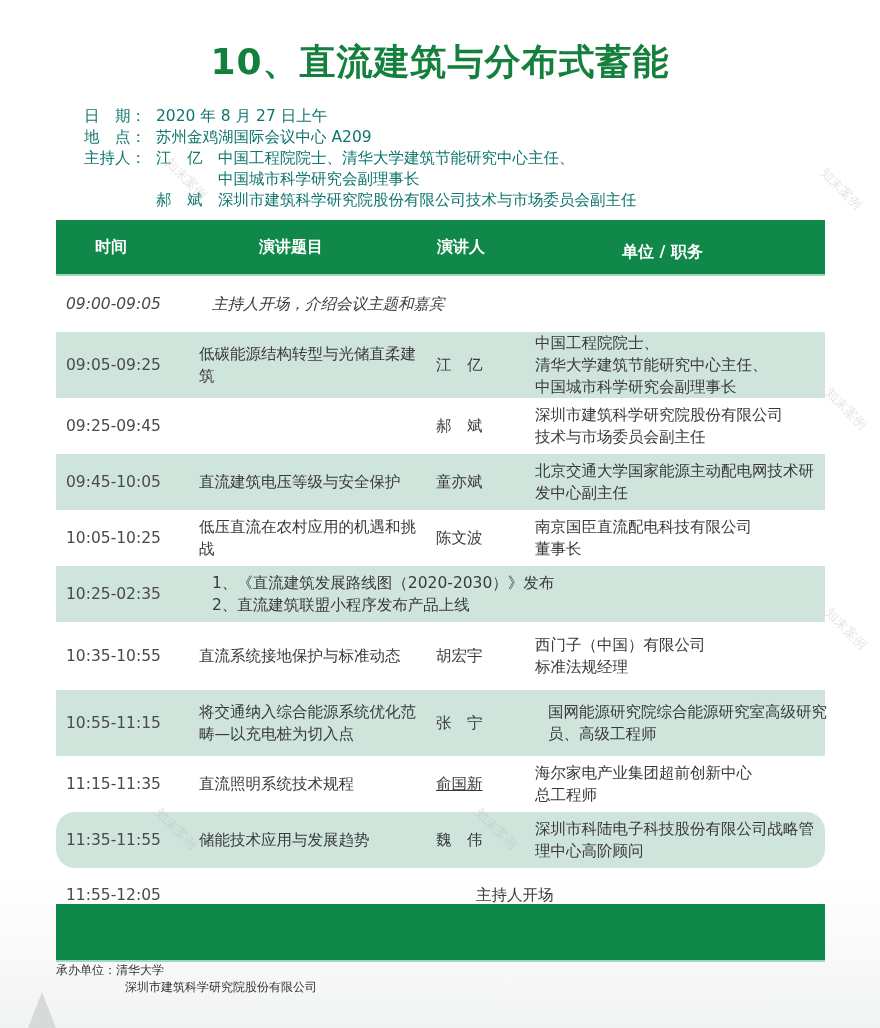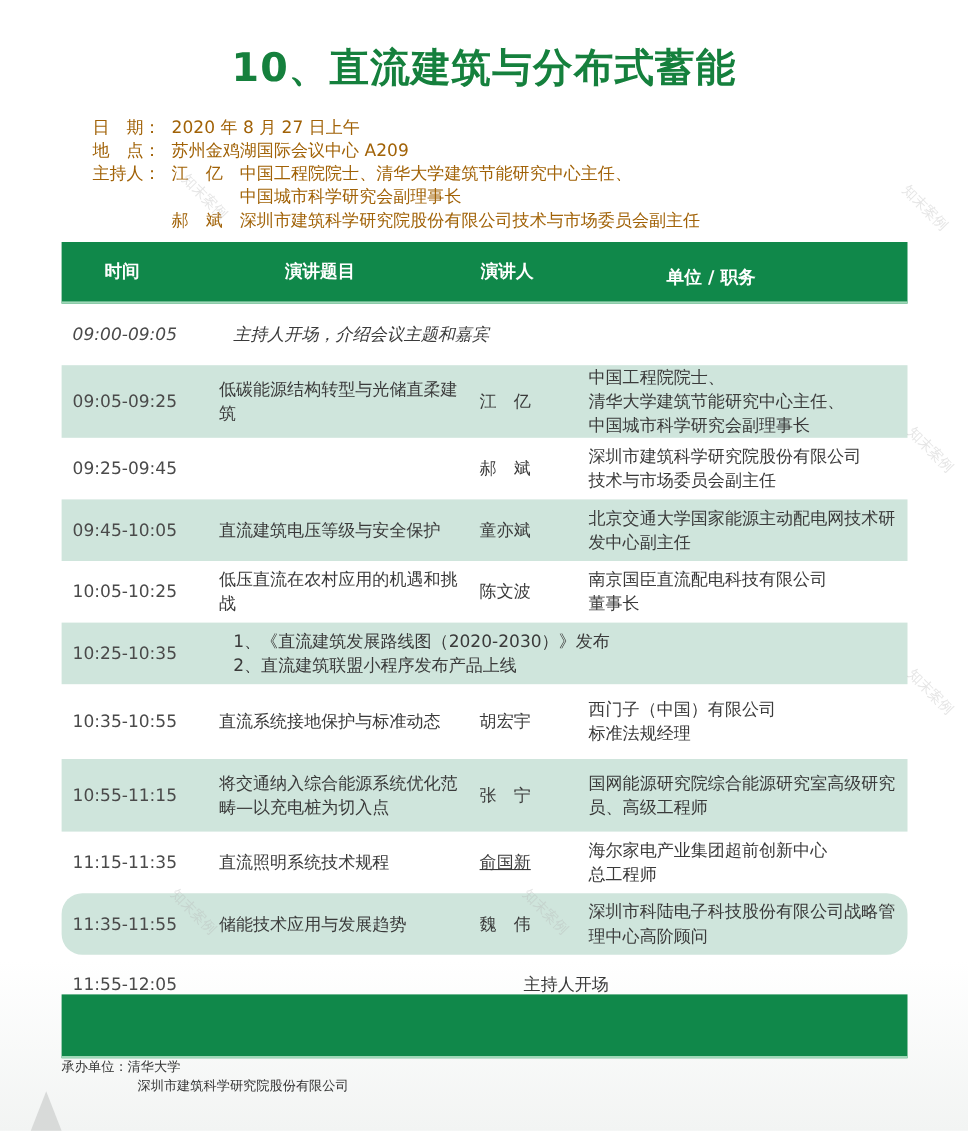--- a/index.html
+++ b/index.html
@@ -6,21 +6,21 @@
   body {
     width:880px; height:1028px; overflow:hidden; position:relative;
     background: linear-gradient(180deg, #ffffff 0%, #ffffff 85%, #f2f4f3 100%);
     font-family: "DejaVu Sans", "Liberation Sans", sans-serif;
     color:#333;
   }
   .title {
     position:absolute; top:38px; left:0; width:880px; text-align:center;
     font-size:36px; font-weight:bold; color:#15803d; letter-spacing:1px;
   }
-  .info { position:absolute; left:84px; top:106px; font-size:15.5px; color:#a16207; line-height:21px; }
+  .info { position:absolute; left:84px; top:106px; font-size:15.5px; color:#0f766e; line-height:21px; }
   .info .row { display:flex; white-space:nowrap; }
   .info .lbl { width:72px; display:inline-block; }
   .info .host-name { width:62px; display:inline-block; }
   .info .indent { padding-left:134px; }
   .info .indent2 { padding-left:62px; }
   .table { position:absolute; left:56px; top:220px; width:769px; }
   .thead {
     height:54px; background:#10884a; color:#fff; font-size:16px; font-weight:bold;
     display:flex; align-items:center; border-bottom:2px solid #9fd8b8;
   }
@@ -69,21 +69,21 @@
     <span class="host-name">郝　斌</span>
     <span>深圳市建筑科学研究院股份有限公司技术与市场委员会副主任</span>
   </div>
 </div>
 
 <div class="table">
   <div class="thead" style="position:relative;">
     <span style="left:39px;">时间</span>
     <span style="left:203px;">演讲题目</span>
     <span style="left:381px;">演讲人</span>
-    <span style="left:550px;margin-top:11px;">单位 / 职务</span>
+    <span style="left:566px;margin-top:11px;">单位 / 职务</span>
   </div>
 
   <div id="rows">
       <div class="trow" style="height: 56px; font-style: italic;">
         <div class="c-time" style="white-space: pre-line;">09:00-09:05</div>
         <div class="c-wide" style="white-space: pre-line;">主持人开场，介绍会议主题和嘉宾</div>
       </div>
       <div class="trow shaded" style="height: 66px;">
         <div class="c-time" style="white-space: pre-line;">09:05-09:25</div>
         <div class="c-topic" style="white-space: pre-line;">低碳能源结构转型与光储直柔建筑</div>
@@ -105,36 +105,36 @@
         <div class="c-unit" style="white-space: pre-line;">北京交通大学国家能源主动配电网技术研发中心副主任</div>
       </div>
       <div class="trow" style="height: 56px;">
         <div class="c-time" style="white-space: pre-line;">10:05-10:25</div>
         <div class="c-topic" style="white-space: pre-line;">低压直流在农村应用的机遇和挑战</div>
         <div class="c-speaker" style="white-space: pre-line;">陈文波</div>
         <div class="c-unit" style="white-space: pre-line;">南京国臣直流配电科技有限公司
 董事长</div>
       </div>
       <div class="trow shaded" style="height: 56px;">
-        <div class="c-time" style="white-space: pre-line;">10:25-10:35</div>
+        <div class="c-time" style="white-space: pre-line;">10:25-02:35</div>
         <div class="c-wide" style="white-space: pre-line;">1、《直流建筑发展路线图（2020-2030）》发布
 2、直流建筑联盟小程序发布产品上线</div>
       </div>
       <div class="trow" style="height: 68px;">
         <div class="c-time" style="white-space: pre-line;">10:35-10:55</div>
         <div class="c-topic" style="white-space: pre-line;">直流系统接地保护与标准动态</div>
         <div class="c-speaker" style="white-space: pre-line;">胡宏宇</div>
         <div class="c-unit" style="white-space: pre-line;">西门子（中国）有限公司
 标准法规经理</div>
       </div>
       <div class="trow shaded" style="height: 66px;">
         <div class="c-time" style="white-space: pre-line;">10:55-11:15</div>
         <div class="c-topic" style="white-space: pre-line;">将交通纳入综合能源系统优化范畴—以充电桩为切入点</div>
         <div class="c-speaker" style="white-space: pre-line;">张　宁</div>
-        <div class="c-unit" style="white-space: pre-line;">国网能源研究院综合能源研究室高级研究员、高级工程师</div>
+        <div class="c-unit" style="white-space: pre-line; margin-left: 13px;">国网能源研究院综合能源研究室高级研究员、高级工程师</div>
       </div>
       <div class="trow" style="height: 56px;">
         <div class="c-time" style="white-space: pre-line;">11:15-11:35</div>
         <div class="c-topic" style="white-space: pre-line;">直流照明系统技术规程</div>
         <div class="c-speaker" style="white-space: pre-line; text-decoration: underline;">俞国新</div>
         <div class="c-unit" style="white-space: pre-line;">海尔家电产业集团超前创新中心
 总工程师</div>
       </div>
       <div class="trow shaded" style="height: 56px; border-radius: 19px;">
         <div class="c-time" style="white-space: pre-line;">11:35-11:55</div>

